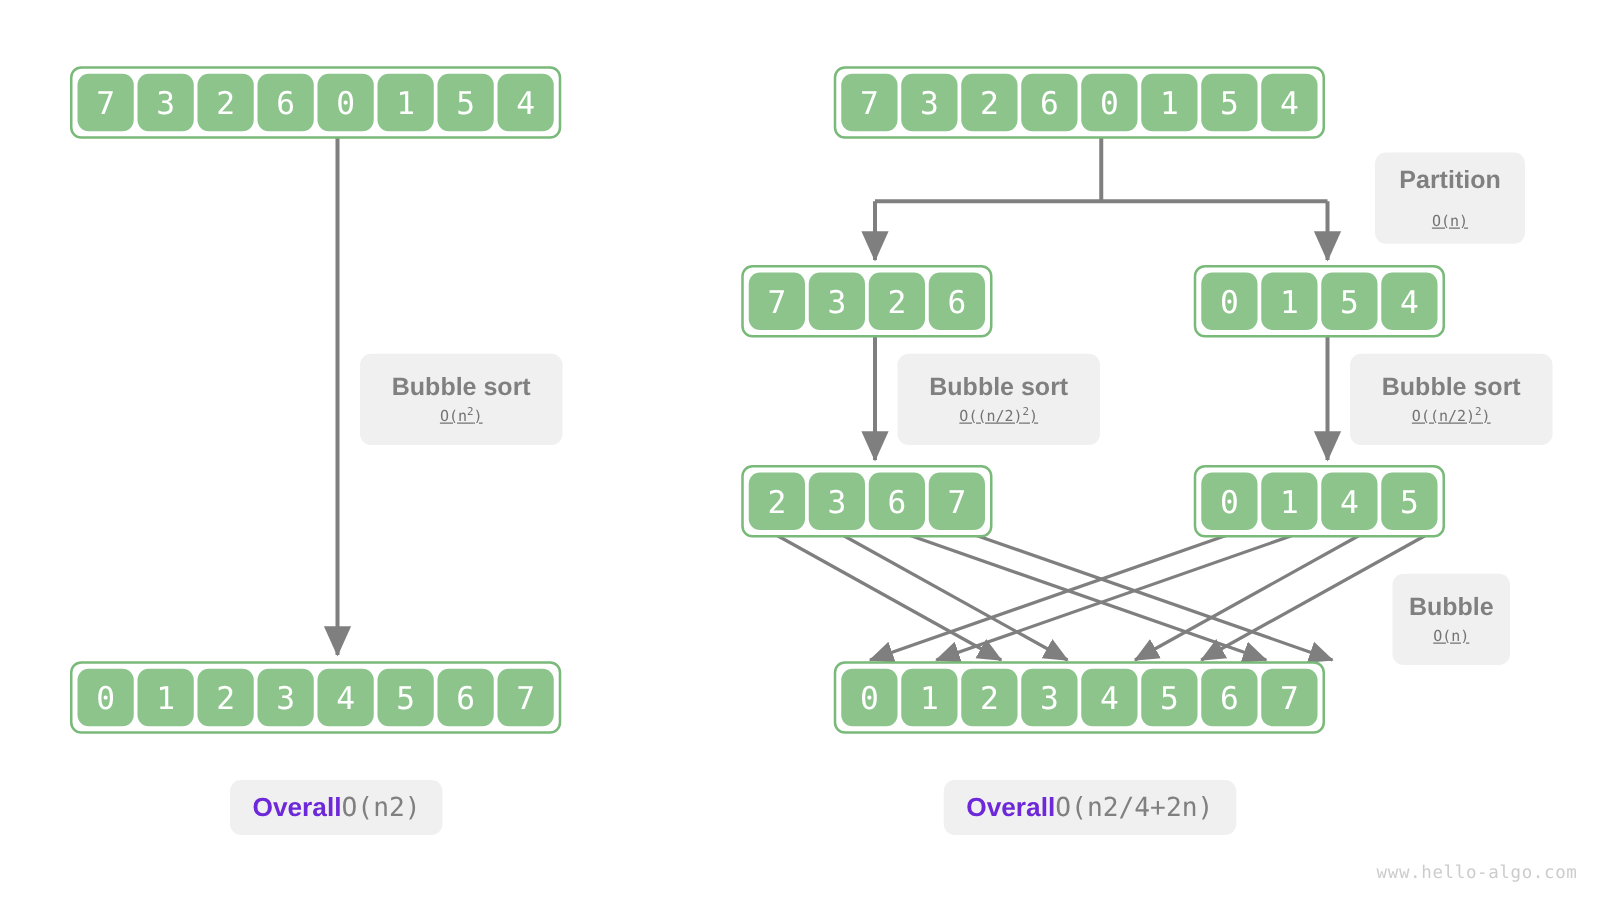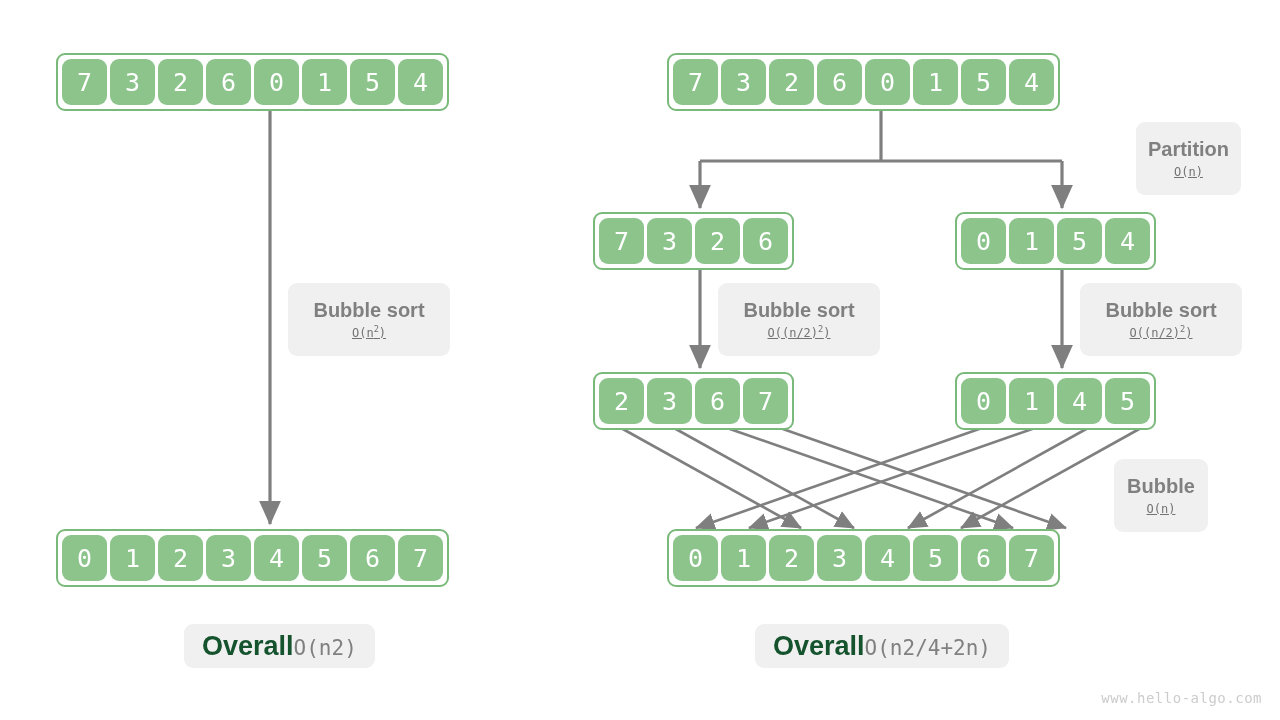--- a/index.html
+++ b/index.html
@@ -86,22 +86,22 @@
   }
   .chip-inline {
     display: flex;
     align-items: baseline;
     gap: 0;
     white-space: nowrap;
   }
   .chip-inline .lbl {
     font-family: "Liberation Sans", sans-serif;
     font-weight: bold;
-    font-size: 27px;
-    color: #14532d;
+    font-size: 21px;
+    color: #6d28d9;
   }
   .chip-inline .mono {
     font-family: "DejaVu Sans Mono", "Liberation Mono", monospace;
     font-size: 21px;
     color: #808080;
     font-weight: normal;
   }
 
   
   #arrows {
@@ -210,21 +210,21 @@
       <div class="cell">7</div>
       <div class="cell">3</div>
       <div class="cell">2</div>
       <div class="cell">6</div>
       <div class="cell">0</div>
       <div class="cell">1</div>
       <div class="cell">5</div>
       <div class="cell">4</div>
     </div>
 
-  <div class="chip" style="left:1136px; top:122px; width:105px; height:73px;">
+  <div class="chip" style="left:1100px; top:122px; width:120px; height:73px;justify-content:space-between;">
     <div class="chip-title">Partition</div>
     <div class="chip-formula">O(n)</div>
   </div>
 
   <div class="array" id="right-left-half" style="left:593px; top:212px;">
       <div class="cell">7</div>
       <div class="cell">3</div>
       <div class="cell">2</div>
       <div class="cell">6</div>
     </div>

